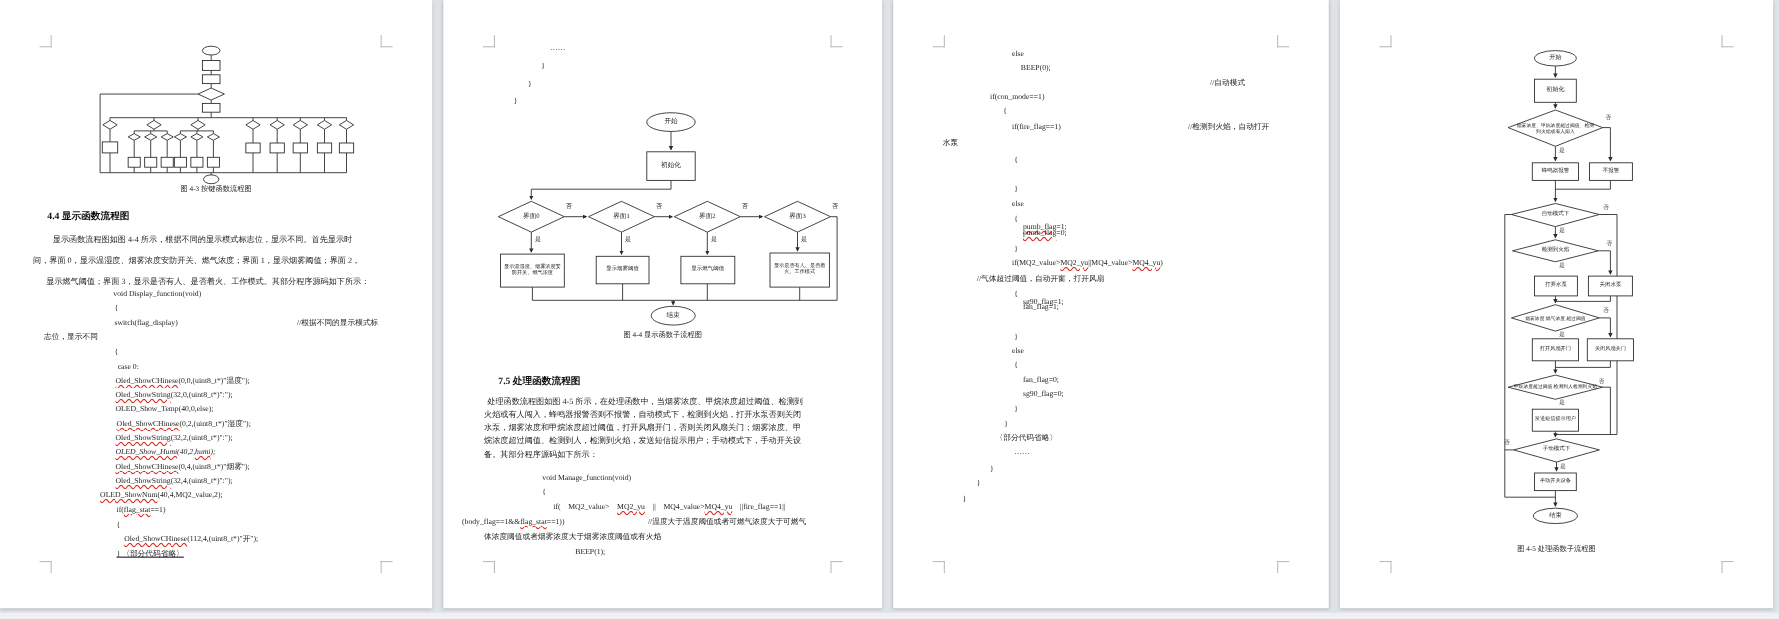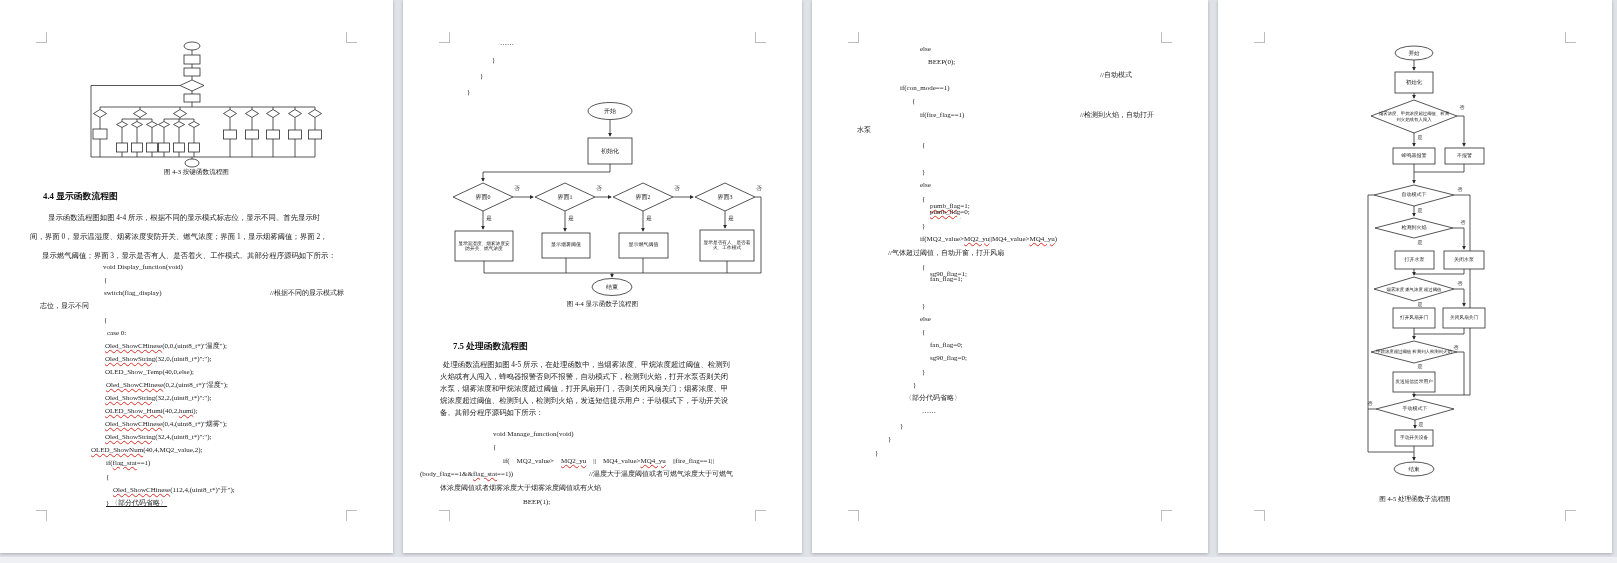--- a/index.html
+++ b/index.html
@@ -136,21 +136,21 @@
         <div class="cline sp" style="left: 104px; top: 290px;">switch(flag_display)</div>
         <div class="cline sp" style="left: 270px; top: 290px;">//根据不同的显示模式标</div>
         <div class="cline sp" style="left: 40px; top: 303px;">志位，显示不同</div>
         <div class="cline sp" style="left: 104px; top: 317px;">{</div>
         <div class="cline sp" style="left: 107px; top: 330px;">case 0:</div>
         <div class="cline sp" style="left: 105px; top: 343px;"><u class="msp">Oled_ShowCHinese</u>(0,0,(uint8_t*)"温度");</div>
         <div class="cline sp" style="left: 105px; top: 356px;"><u class="msp">Oled_ShowString</u>(32,0,(uint8_t*)":");</div>
         <div class="cline sp" style="left: 105px; top: 369px;">OLED_Show_Temp(40,0,else);</div>
         <div class="cline sp" style="left: 106px; top: 382px;"><u class="msp">Oled_ShowCHinese</u>(0,2,(uint8_t*)"湿度");</div>
         <div class="cline sp" style="left: 105px; top: 395px;"><u class="msp">Oled_ShowString</u>(32,2,(uint8_t*)":");</div>
-        <div class="cline sp" style="left: 105px; top: 408px;"><u class="msp">OLED_Show_Humi</u>(40,2,<u class="msp">humi</u>);</div>
+        <div class="cline sp" style="left: 105px; top: 408px; font-style: italic;"><u class="msp">OLED_Show_Humi</u>(40,2,<u class="msp">humi</u>);</div>
         <div class="cline sp" style="left: 105px; top: 421px;"><u class="msp">Oled_ShowCHinese</u>(0,4,(uint8_t*)"烟雾");</div>
         <div class="cline sp" style="left: 105px; top: 434px;"><u class="msp">Oled_ShowString</u>(32,4,(uint8_t*)":");</div>
         <div class="cline sp" style="left: 91px; top: 447px;"><u class="msp">OLED_ShowNum</u>(40,4,MQ2_value,2);</div>
         <div class="cline sp" style="left: 106px; top: 460px;">if(<u class="msp">flag_stat</u>==1)</div>
         <div class="cline sp" style="left: 106px; top: 474px;">{</div>
         <div class="cline sp" style="left: 113px; top: 487px;"><u class="msp">Oled_ShowCHinese</u>(112,4,(uint8_t*)"开");</div>
         <div class="cline sp" style="left: 106px; top: 500px; text-decoration: underline;">} 〈部分代码省略〉</div>
       </div>
 </div>
 

